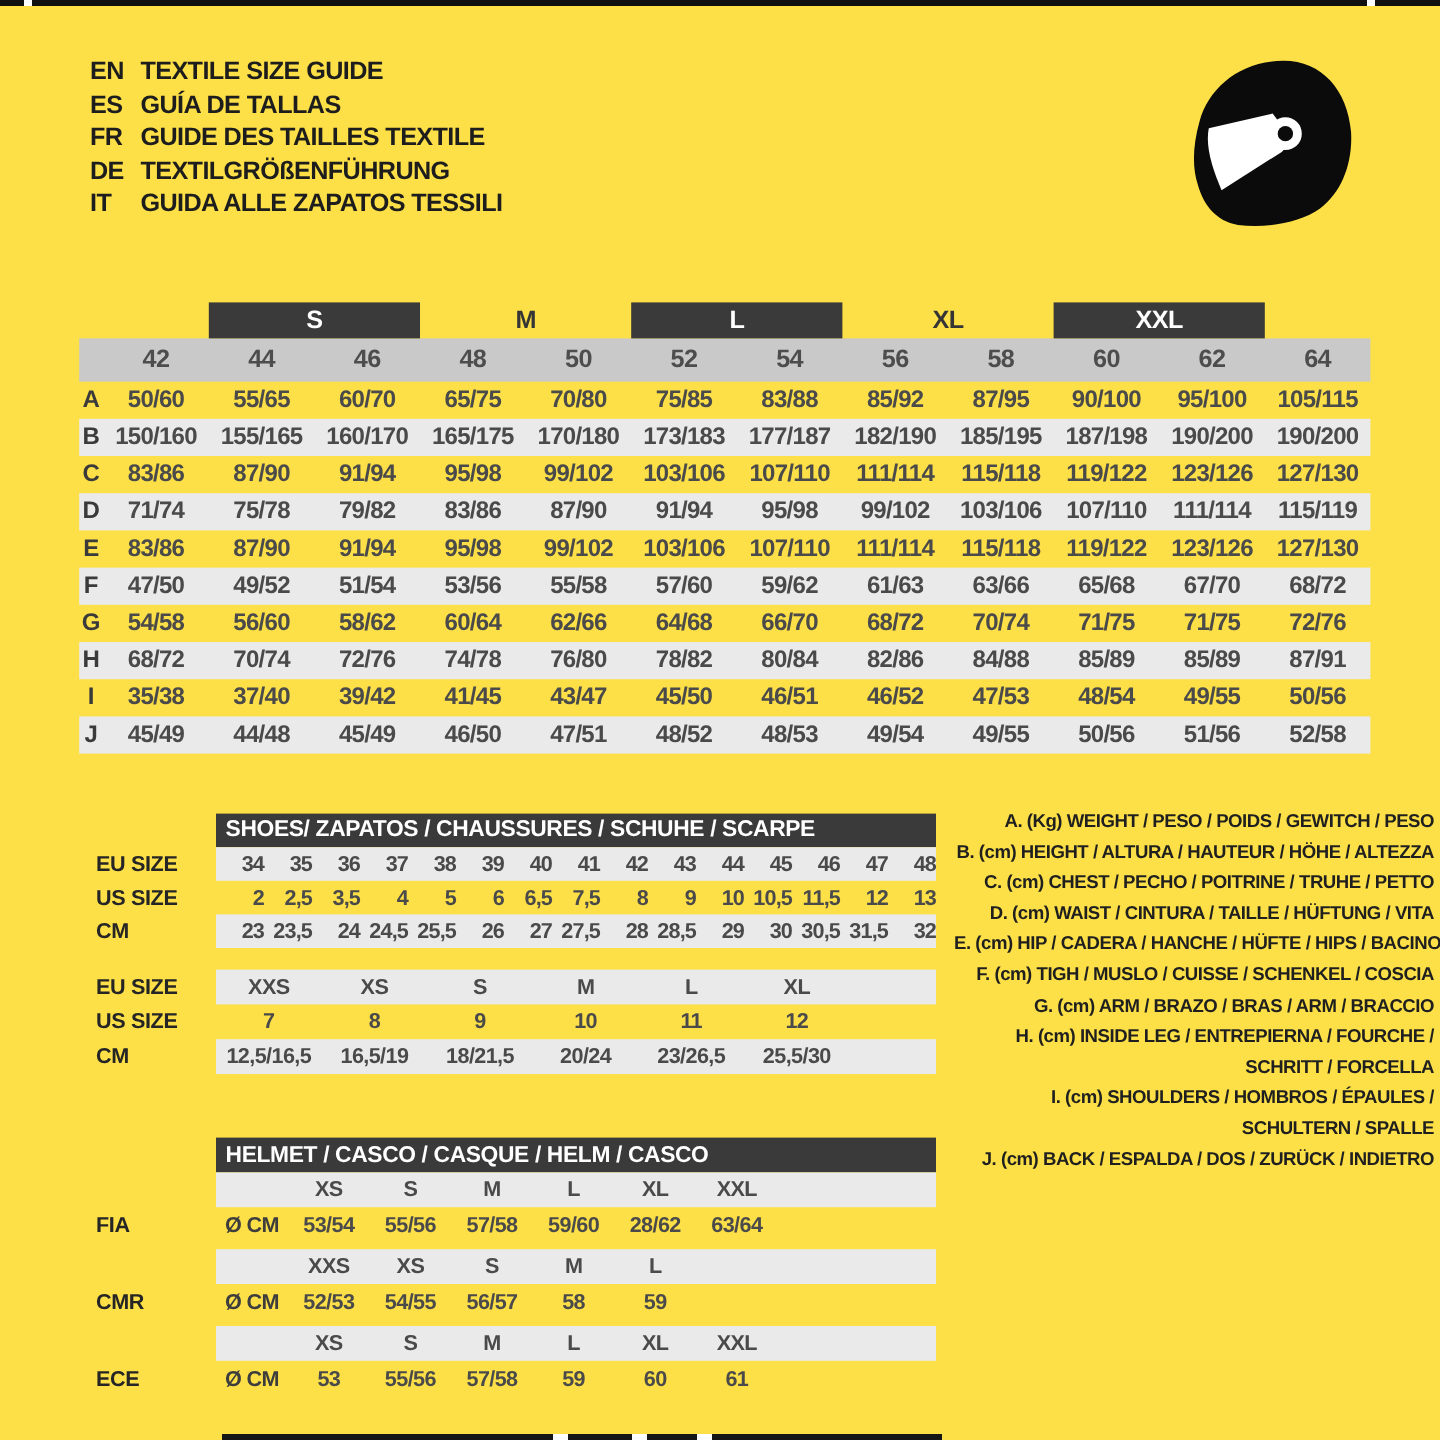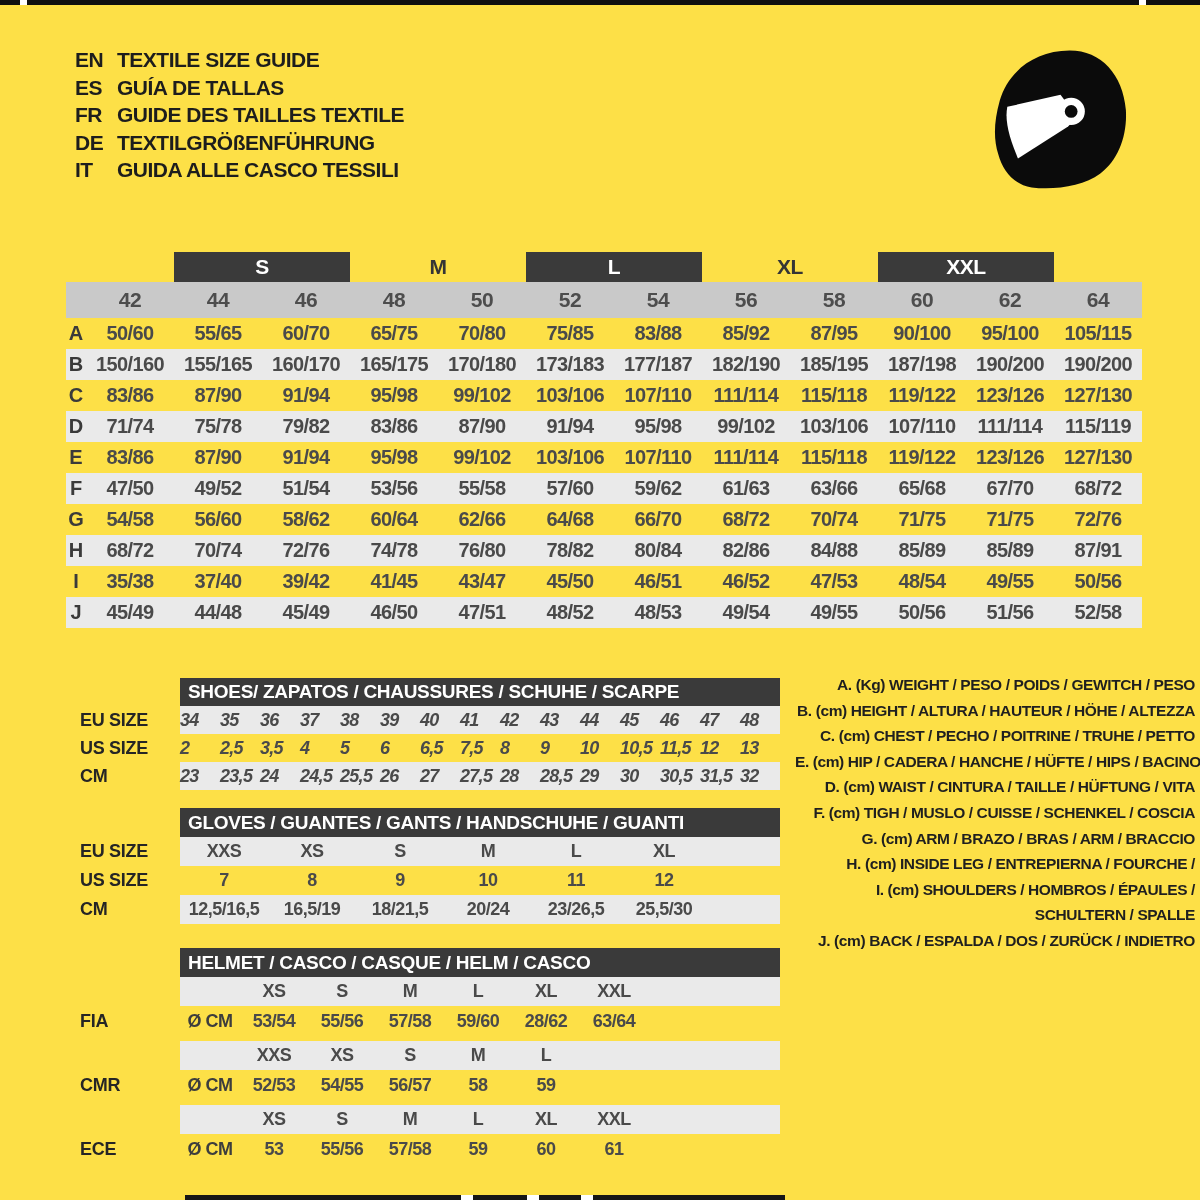--- a/index.html
+++ b/index.html
@@ -30,21 +30,21 @@
   .data-row.alt{background:#eaeaea;}
   .row-letter{width:20px;text-align:center;font-size:20px;color:#3a3a3a;}
   .data-cell{width:88px;text-align:center;font-size:20px;letter-spacing:-0.6px;color:#4a4a4a;}
   
   .section{position:absolute;left:80px;width:700px;}
   .sec-row{display:flex;}
   .sec-label{width:100px;font-size:18px;letter-spacing:-0.3px;color:#252525;}
   .sec-body{width:600px;display:flex;}
   .sec-header-bar{width:600px;background:#3a3a3a;color:#fff;font-size:19px;letter-spacing:-0.3px;padding-left:8px;box-sizing:border-box;}
   .band{background:#eaeaea;}
-  .shoe-cell{width:40px;text-align:left;font-size:18px;letter-spacing:-0.7px;color:#4a4a4a;font-style:italic;}
+  .shoe-cell{width:40px;text-align:right;font-size:18px;letter-spacing:-0.7px;color:#4a4a4a;}
   .glove-cell{width:88px;text-align:center;font-size:18px;letter-spacing:-0.5px;color:#4a4a4a;}
   .hel-unit{width:60px;text-align:center;font-size:18px;letter-spacing:-0.5px;color:#3d3d3d;}
   .hel-cell{width:68px;text-align:center;font-size:18px;letter-spacing:-0.5px;color:#4a4a4a;}
   .h28{height:28px;line-height:28px;}
   .h29{height:29px;line-height:29px;}
   .h30{height:30px;line-height:30px;}
   
   .legend{position:absolute;left:795px;top:672px;width:400px;}
   .legend-line{height:25.6px;line-height:25.6px;font-size:15.5px;letter-spacing:-0.4px;white-space:nowrap;color:#1f1f1f;text-align:right;}
 </style>
@@ -66,21 +66,21 @@
       <div class="lang-row">
         <span class="lang-code">FR</span>
         <span class="lang-label">GUIDE DES TAILLES TEXTILE</span>
       </div>
       <div class="lang-row">
         <span class="lang-code">DE</span>
         <span class="lang-label">TEXTILGRÖßENFÜHRUNG</span>
       </div>
       <div class="lang-row">
         <span class="lang-code">IT</span>
-        <span class="lang-label">GUIDA ALLE CASCO TESSILI</span>
+        <span class="lang-label">GUIDA ALLE ZAPATOS TESSILI</span>
       </div>
     </div>
 
   <div class="helmet-icon">
     <svg viewBox="0 0 100 100" width="152" height="158" aria-hidden="true">
       <path d="M57 5 C33 5 16 20 11 38 C7 52 7 64 10 73 C13 84 20 93 32 95 C47 97 66 94 77 86 C89 77 95 61 94 44 C92 21 78 5 57 5 Z" fill="#0b0b0b"></path>
       <path d="M16 42 L51 34 L60 46 C61 49 59 52 56 55 L23 76 C18 64 14 52 16 42 Z" fill="#ffffff"></path>
       <circle cx="58" cy="45" r="9" fill="#ffffff"></circle>
       <circle cx="58" cy="45" r="4.2" fill="#0b0b0b"></circle>
     </svg>
@@ -325,24 +325,20 @@
           <div class="shoe-cell h28">29</div>
           <div class="shoe-cell h28">30</div>
           <div class="shoe-cell h28">30,5</div>
           <div class="shoe-cell h28">31,5</div>
           <div class="shoe-cell h28">32</div>
         </div>
       </div>
     </div>
   <div class="section" id="gloves-section" style="top:808px">
       <div class="sec-row h29">
-        <div class="sec-label"></div>
-        <div class="sec-header-bar h29">GLOVES / GUANTES / GANTS / HANDSCHUHE / GUANTI</div>
-      </div>
-      <div class="sec-row h29">
         <div class="sec-label h29">EU SIZE</div>
         <div class="sec-body h29 band">
           <div class="glove-cell h29">XXS</div>
           <div class="glove-cell h29">XS</div>
           <div class="glove-cell h29">S</div>
           <div class="glove-cell h29">M</div>
           <div class="glove-cell h29">L</div>
           <div class="glove-cell h29">XL</div>
         </div>
       </div>
@@ -443,24 +439,25 @@
           <div class="hel-cell h30">60</div>
           <div class="hel-cell h30">61</div>
         </div>
       </div>
     </div>
 
   <div class="legend" id="legend">
       <div class="legend-line">A. (Kg) WEIGHT / PESO / POIDS / GEWITCH / PESO</div>
       <div class="legend-line">B. (cm) HEIGHT / ALTURA / HAUTEUR / HÖHE / ALTEZZA</div>
       <div class="legend-line">C. (cm) CHEST / PECHO / POITRINE / TRUHE / PETTO</div>
+      <div class="legend-line">D. (cm) WAIST / CINTURA / TAILLE / HÜFTUNG / VITA</div>
       <div class="legend-line">E. (cm) HIP / CADERA / HANCHE / HÜFTE / HIPS /  BACINO</div>
-      <div class="legend-line">D. (cm) WAIST / CINTURA / TAILLE / HÜFTUNG / VITA</div>
       <div class="legend-line">F. (cm) TIGH / MUSLO / CUISSE / SCHENKEL / COSCIA</div>
       <div class="legend-line">G. (cm) ARM  / BRAZO / BRAS / ARM / BRACCIO</div>
       <div class="legend-line">H. (cm) INSIDE LEG / ENTREPIERNA / FOURCHE /</div>
+      <div class="legend-line">SCHRITT / FORCELLA</div>
       <div class="legend-line">I.  (cm) SHOULDERS / HOMBROS / ÉPAULES /</div>
       <div class="legend-line">SCHULTERN / SPALLE</div>
       <div class="legend-line">J. (cm) BACK / ESPALDA / DOS / ZURÜCK / INDIETRO</div>
     </div>
 
   <div class="bottom-bar"></div>
 </div>
 
 </body></html>

